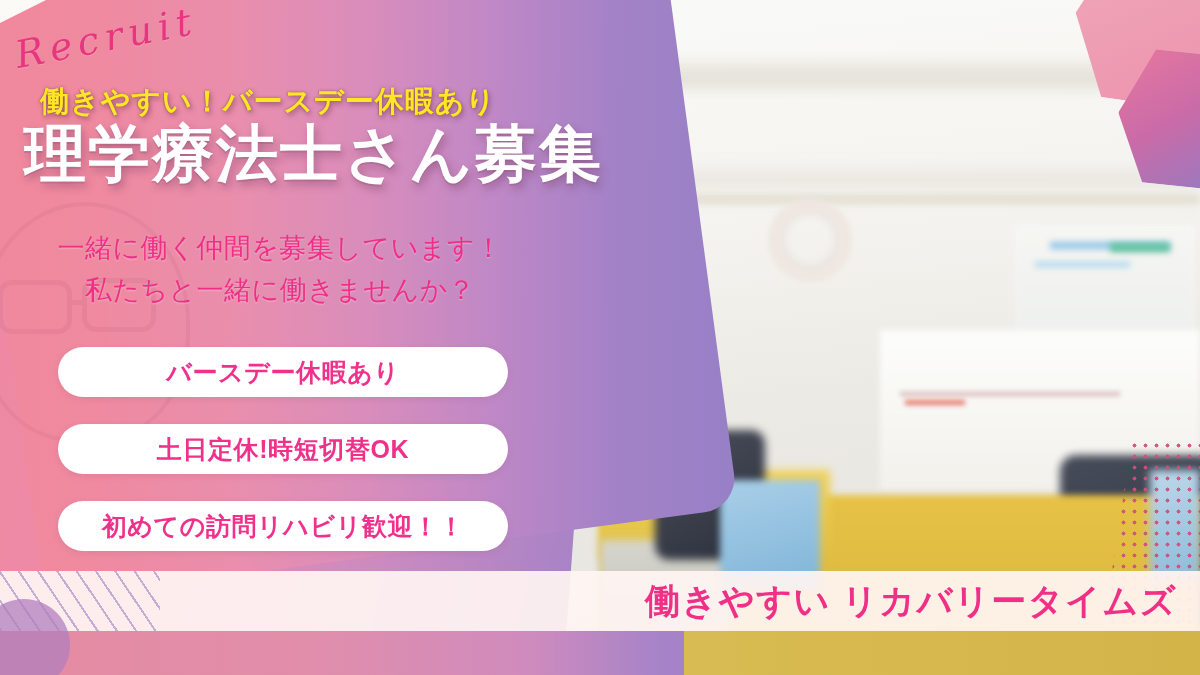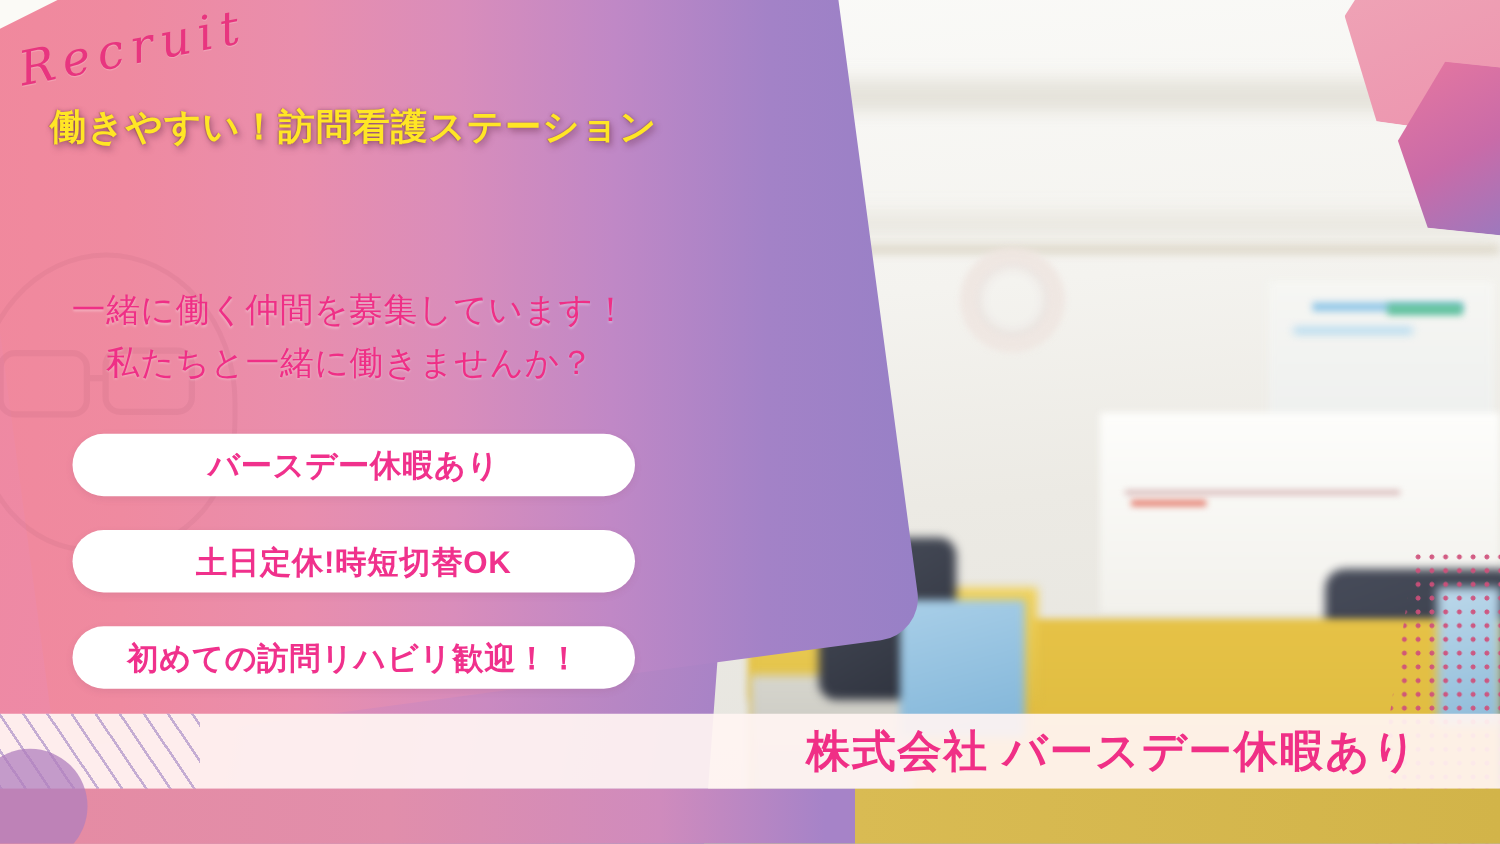--- a/index.html
+++ b/index.html
@@ -301,41 +301,42 @@
     <div class="ghost-head"></div>
     <div class="ghost-gl-l"></div>
     <div class="ghost-gl-r"></div>
     <div class="ghost-bridge"></div>
   </div>
 
   <div class="corner-sliver"></div>
 
   <div class="recruit">Recruit</div>
 
-  <div class="sub-head">働きやすい！訪問看護ステーション</div>
-
+  <div class="sub-head">働きやすい！バースデー休暇あり</div>
+
+  <div class="main-head">理学療法士さん募集</div>
 
   <div class="msg">
     <div>一緒に働く仲間を募集しています！</div>
     <div>私たちと一緒に働きませんか？</div>
   </div>
 
   <div class="pills">
     <div class="pill">
       <span>バースデー休暇あり</span>
     </div>
     <div class="pill">
       <span>土日定休!時短切替OK</span>
     </div>
     <div class="pill">
       <span>初めての訪問リハビリ歓迎！！</span>
     </div>
   </div>
 
   <div class="bottom-bar">
     <div class="hatch"></div>
-    <div class="company">株式会社 バースデー休暇あり</div>
+    <div class="company">働きやすい リカバリータイムズ</div>
   </div>
   <div class="bottom-strip">
     <div class="strip-circle"></div>
   </div>
 
 </div>
 
 </body></html>

